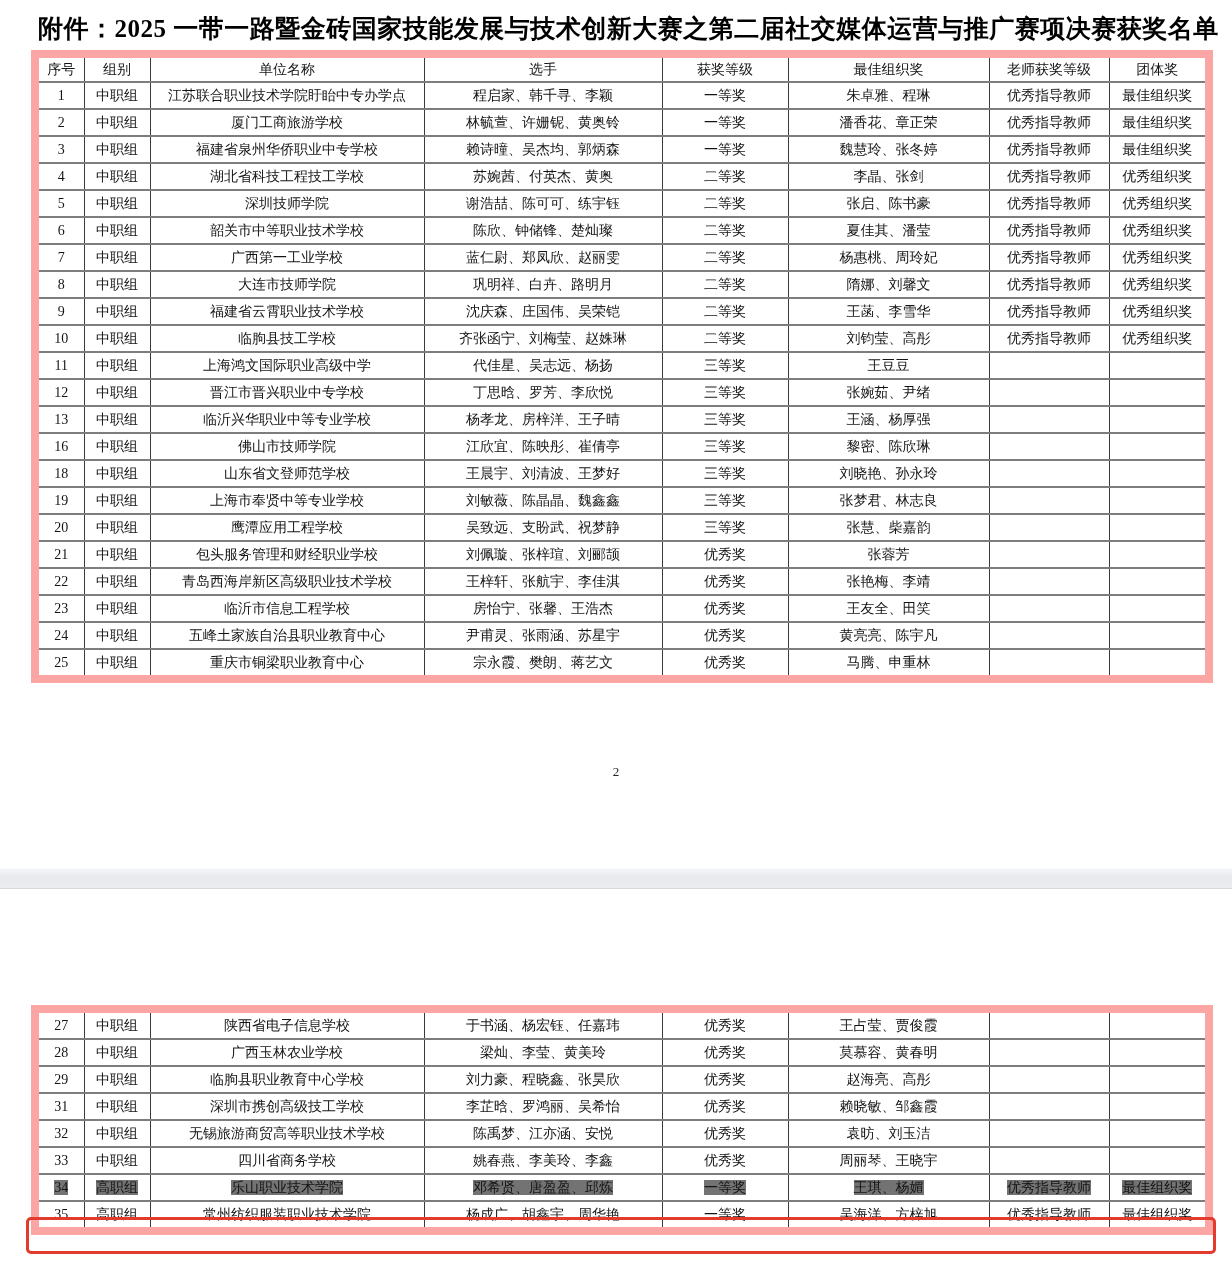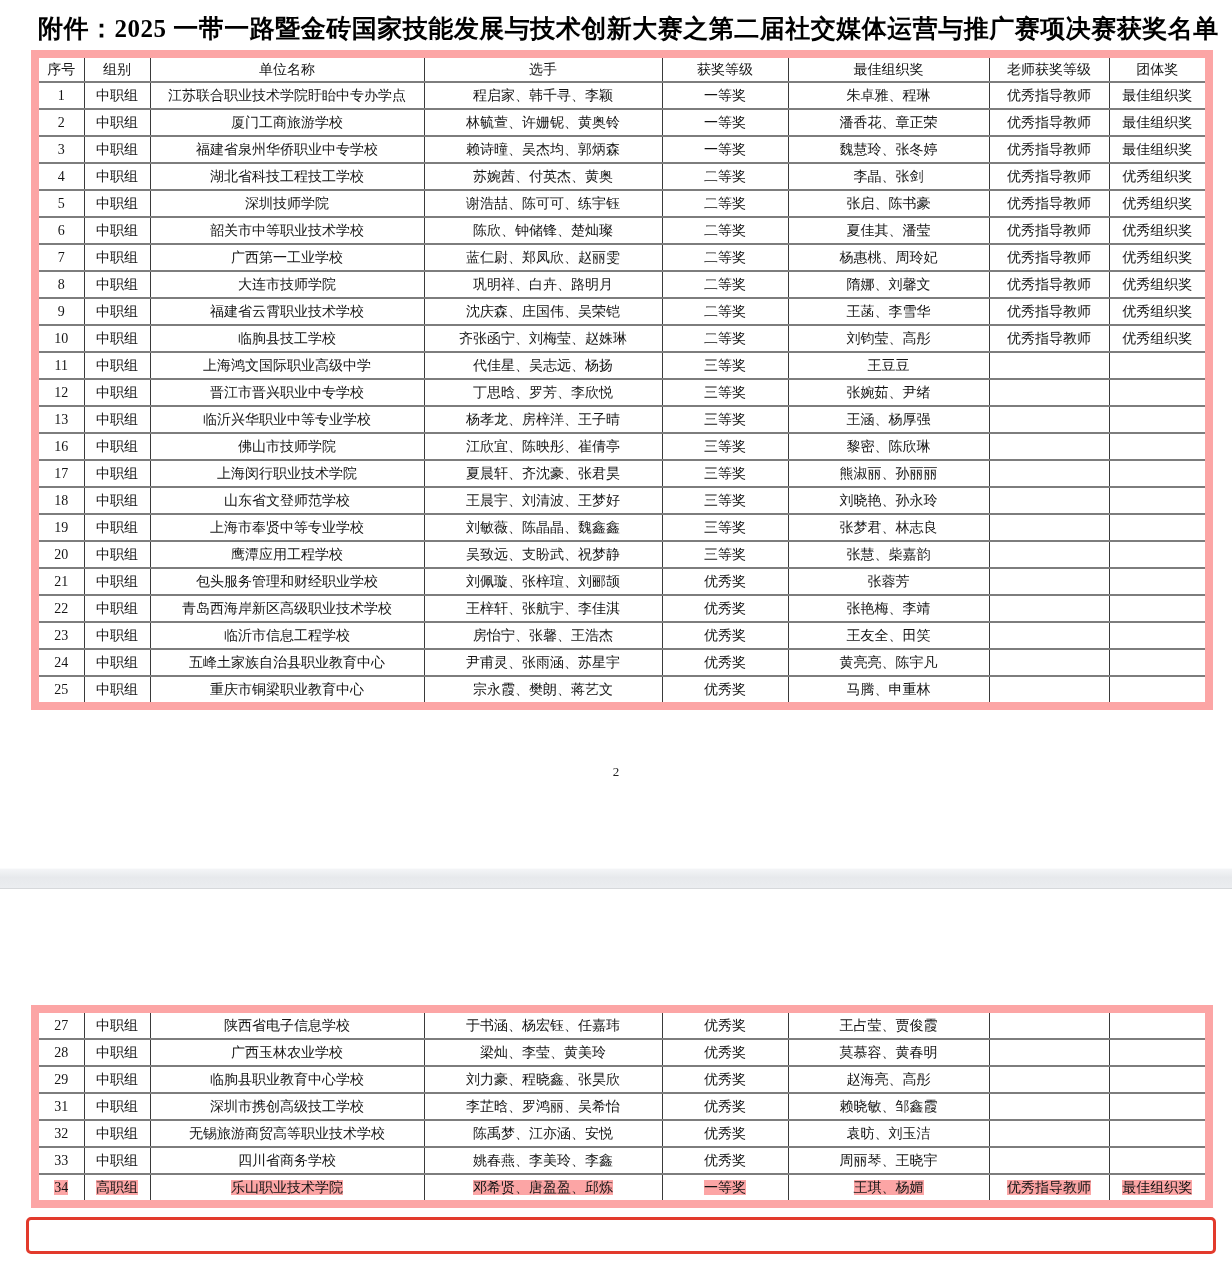--- a/index.html
+++ b/index.html
@@ -17,21 +17,21 @@
   table.t1 th{height:23px;}
   table.t1 td{height:25px;}
   table.t2{position:absolute;left:31px;top:1005px;}
   table.t2 td{height:25px;}
   col.c0{width:49px;}  col.c1{width:66px;}  col.c2{width:274px;} col.c3{width:238px;}
   col.c4{width:126px;} col.c5{width:201px;} col.c6{width:120px;} col.c7{width:100px;}
   .pagenum{position:absolute;top:764px;left:0;width:1232px;text-align:center;font-size:13px;color:#222;}
   .pagebreak{position:absolute;top:868px;left:0;width:1232px;height:21px;box-sizing:border-box;
              background:linear-gradient(180deg,#f4f5f7 0%,#e7e9ec 45%,#ebedf0 100%);
              border-top:1px solid #fafbfc;border-bottom:1px solid #d6d8db;}
-  .sel{background:#fca5a5;}
+  .sel{background:#737373;}
   .redbox{position:absolute;left:26px;top:1217px;width:1184px;height:31px;
           border:3px solid #e23a2c;border-radius:5px;background:transparent;}
 </style>
 </head>
 <body>
 
 <div class="screen">
 
   <div class="doc-title">附件：2025 一带一路暨金砖国家技能发展与技术创新大赛之第二届社交媒体运营与推广赛项决赛获奖名单</div>
 
@@ -193,30 +193,20 @@
           <td><span>16</span></td>
           <td><span>中职组</span></td>
           <td><span>佛山市技师学院</span></td>
           <td><span>江欣宜、陈映彤、崔倩亭</span></td>
           <td><span>三等奖</span></td>
           <td><span>黎密、陈欣琳</span></td>
           <td><span></span></td>
           <td><span></span></td>
         </tr>
         <tr>
-          <td><span>17</span></td>
-          <td><span>中职组</span></td>
-          <td><span>上海闵行职业技术学院</span></td>
-          <td><span>夏晨轩、齐沈豪、张君昊</span></td>
-          <td><span>三等奖</span></td>
-          <td><span>熊淑丽、孙丽丽</span></td>
-          <td><span></span></td>
-          <td><span></span></td>
-        </tr>
-        <tr>
           <td><span>18</span></td>
           <td><span>中职组</span></td>
           <td><span>山东省文登师范学校</span></td>
           <td><span>王晨宇、刘清波、王梦好</span></td>
           <td><span>三等奖</span></td>
           <td><span>刘晓艳、孙永玲</span></td>
           <td><span></span></td>
           <td><span></span></td>
         </tr>
         <tr>
@@ -371,18 +361,28 @@
         <tr>
           <td><span class="sel">34</span></td>
           <td><span class="sel">高职组</span></td>
           <td><span class="sel">乐山职业技术学院</span></td>
           <td><span class="sel">邓希贤、唐盈盈、邱炼</span></td>
           <td><span class="sel">一等奖</span></td>
           <td><span class="sel">王琪、杨媚</span></td>
           <td><span class="sel">优秀指导教师</span></td>
           <td><span class="sel">最佳组织奖</span></td>
         </tr>
+        <tr>
+          <td><span>35</span></td>
+          <td><span>高职组</span></td>
+          <td><span>常州纺织服装职业技术学院</span></td>
+          <td><span>杨成广、胡鑫宇、周华艳</span></td>
+          <td><span>一等奖</span></td>
+          <td><span>吴海洋、方梓旭</span></td>
+          <td><span>优秀指导教师</span></td>
+          <td><span>最佳组织奖</span></td>
+        </tr>
       </tbody>
   </table>
 
   <div class="redbox"></div>
 
 </div>
 
 </body></html>

